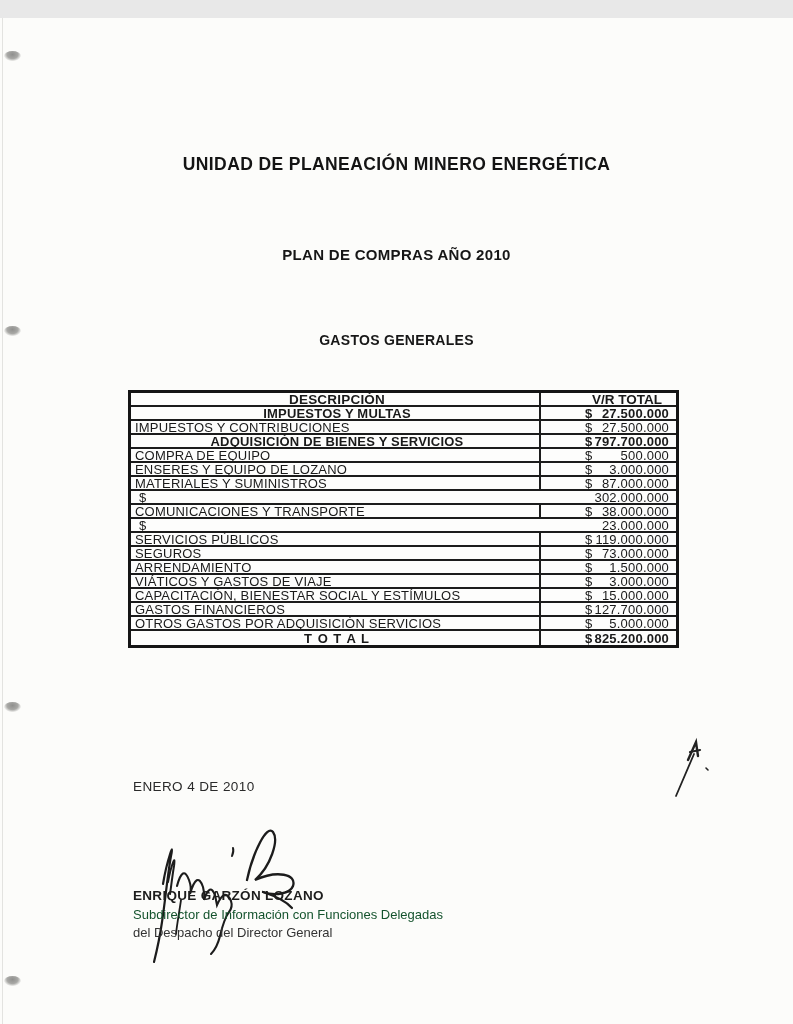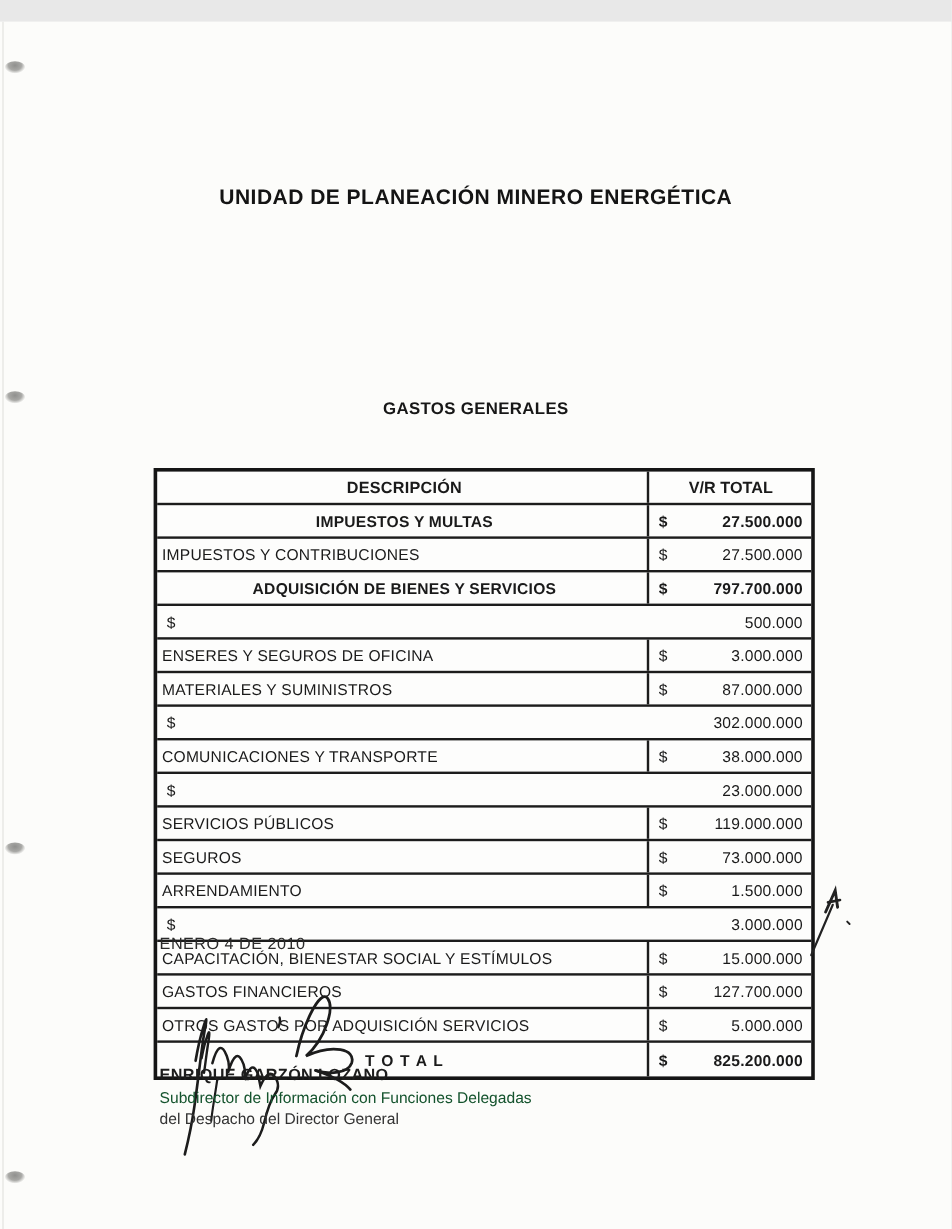--- a/index.html
+++ b/index.html
@@ -65,24 +65,25 @@
   
   .budget-table {
     position: absolute;
     left: 128px; top: 372px;
     width: 551px;
     border: 3px solid #151515;
     background: #fdfdfc;
   }
   .t-row {
     display: flex;
-    height: 28px;
+    height: 14px;
     border-bottom: 2px solid #1c1c1c;
     font-size: 13px;
     align-items: stretch;
+    gap: 36px;
   }
   .t-row:last-child { border-bottom: none; }
   .cell-desc {
     width: 410px;
     display: flex;
     align-items: center;
     padding-left: 4px;
     border-right: 2px solid #1c1c1c;
     white-space: nowrap;
     overflow: hidden;
@@ -157,20 +158,21 @@
 
 <div class="page">
 
   <div class="scan-edge"></div>
   <div class="binding-mark bm-1"></div>
   <div class="binding-mark bm-2"></div>
   <div class="binding-mark bm-3"></div>
   <div class="binding-mark bm-4"></div>
 
   <div class="doc-title">UNIDAD DE PLANEACIÓN MINERO ENERGÉTICA</div>
+  <div class="doc-subtitle">PLAN DE COMPRAS AÑO 2010</div>
   <div class="doc-section">GASTOS GENERALES</div>
 
   <div class="budget-table">
     <div class="t-row is-header">
       <div class="cell-desc">DESCRIPCIÓN</div>
       <div class="cell-val">V/R TOTAL</div>
     </div>
     <div id="rows-container">
     <div class="t-row is-category">
       <div class="cell-desc">IMPUESTOS Y MULTAS</div>
@@ -190,28 +192,29 @@
 
     <div class="t-row is-category">
       <div class="cell-desc">ADQUISICIÓN DE BIENES Y SERVICIOS</div>
       <div class="cell-val">
         <span class="dollar">$</span>
         <span class="amount">797.700.000</span>
       </div>
     </div>
 
     <div class="t-row">
+      <div class="cell-desc">COMPRA DE EQUIPO</div>
       <div class="cell-val">
         <span class="dollar">$</span>
         <span class="amount">500.000</span>
       </div>
     </div>
 
     <div class="t-row">
-      <div class="cell-desc">ENSERES Y SEGUROS DE OFICINA</div>
+      <div class="cell-desc">ENSERES Y EQUIPO DE LOZANO</div>
       <div class="cell-val">
         <span class="dollar">$</span>
         <span class="amount">3.000.000</span>
       </div>
     </div>
 
     <div class="t-row">
       <div class="cell-desc">MATERIALES Y SUMINISTROS</div>
       <div class="cell-val">
         <span class="dollar">$</span>
@@ -259,20 +262,21 @@
 
     <div class="t-row">
       <div class="cell-desc">ARRENDAMIENTO</div>
       <div class="cell-val">
         <span class="dollar">$</span>
         <span class="amount">1.500.000</span>
       </div>
     </div>
 
     <div class="t-row">
+      <div class="cell-desc">VIÁTICOS Y GASTOS DE VIAJE</div>
       <div class="cell-val">
         <span class="dollar">$</span>
         <span class="amount">3.000.000</span>
       </div>
     </div>
 
     <div class="t-row">
       <div class="cell-desc">CAPACITACIÓN, BIENESTAR SOCIAL Y ESTÍMULOS</div>
       <div class="cell-val">
         <span class="dollar">$</span>

